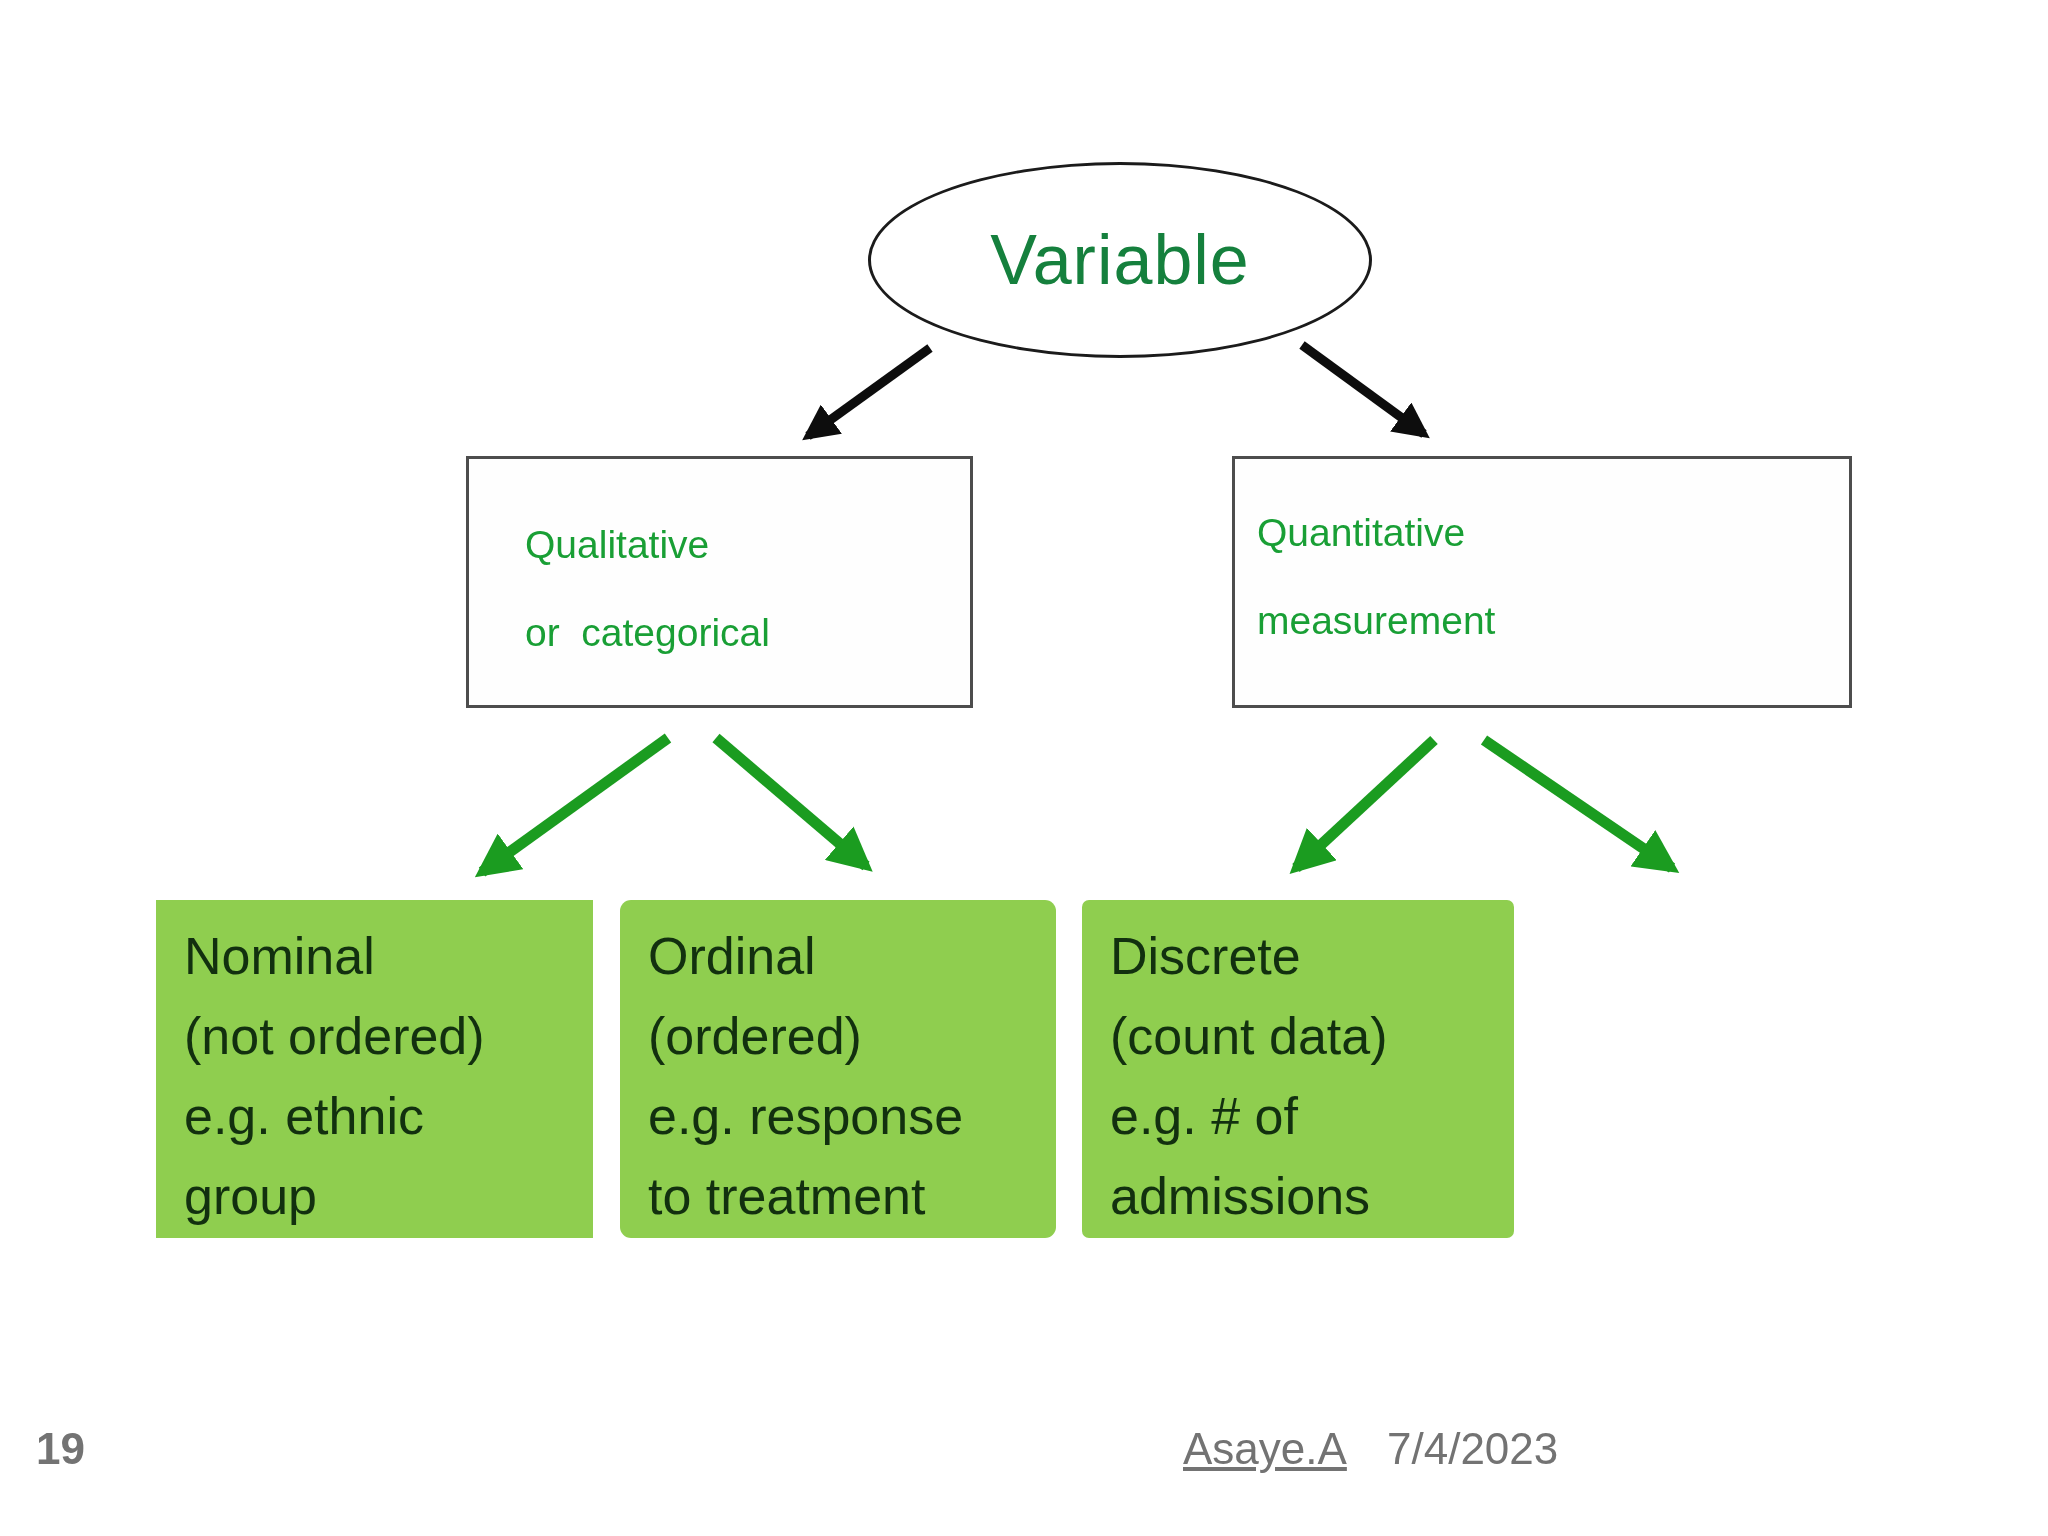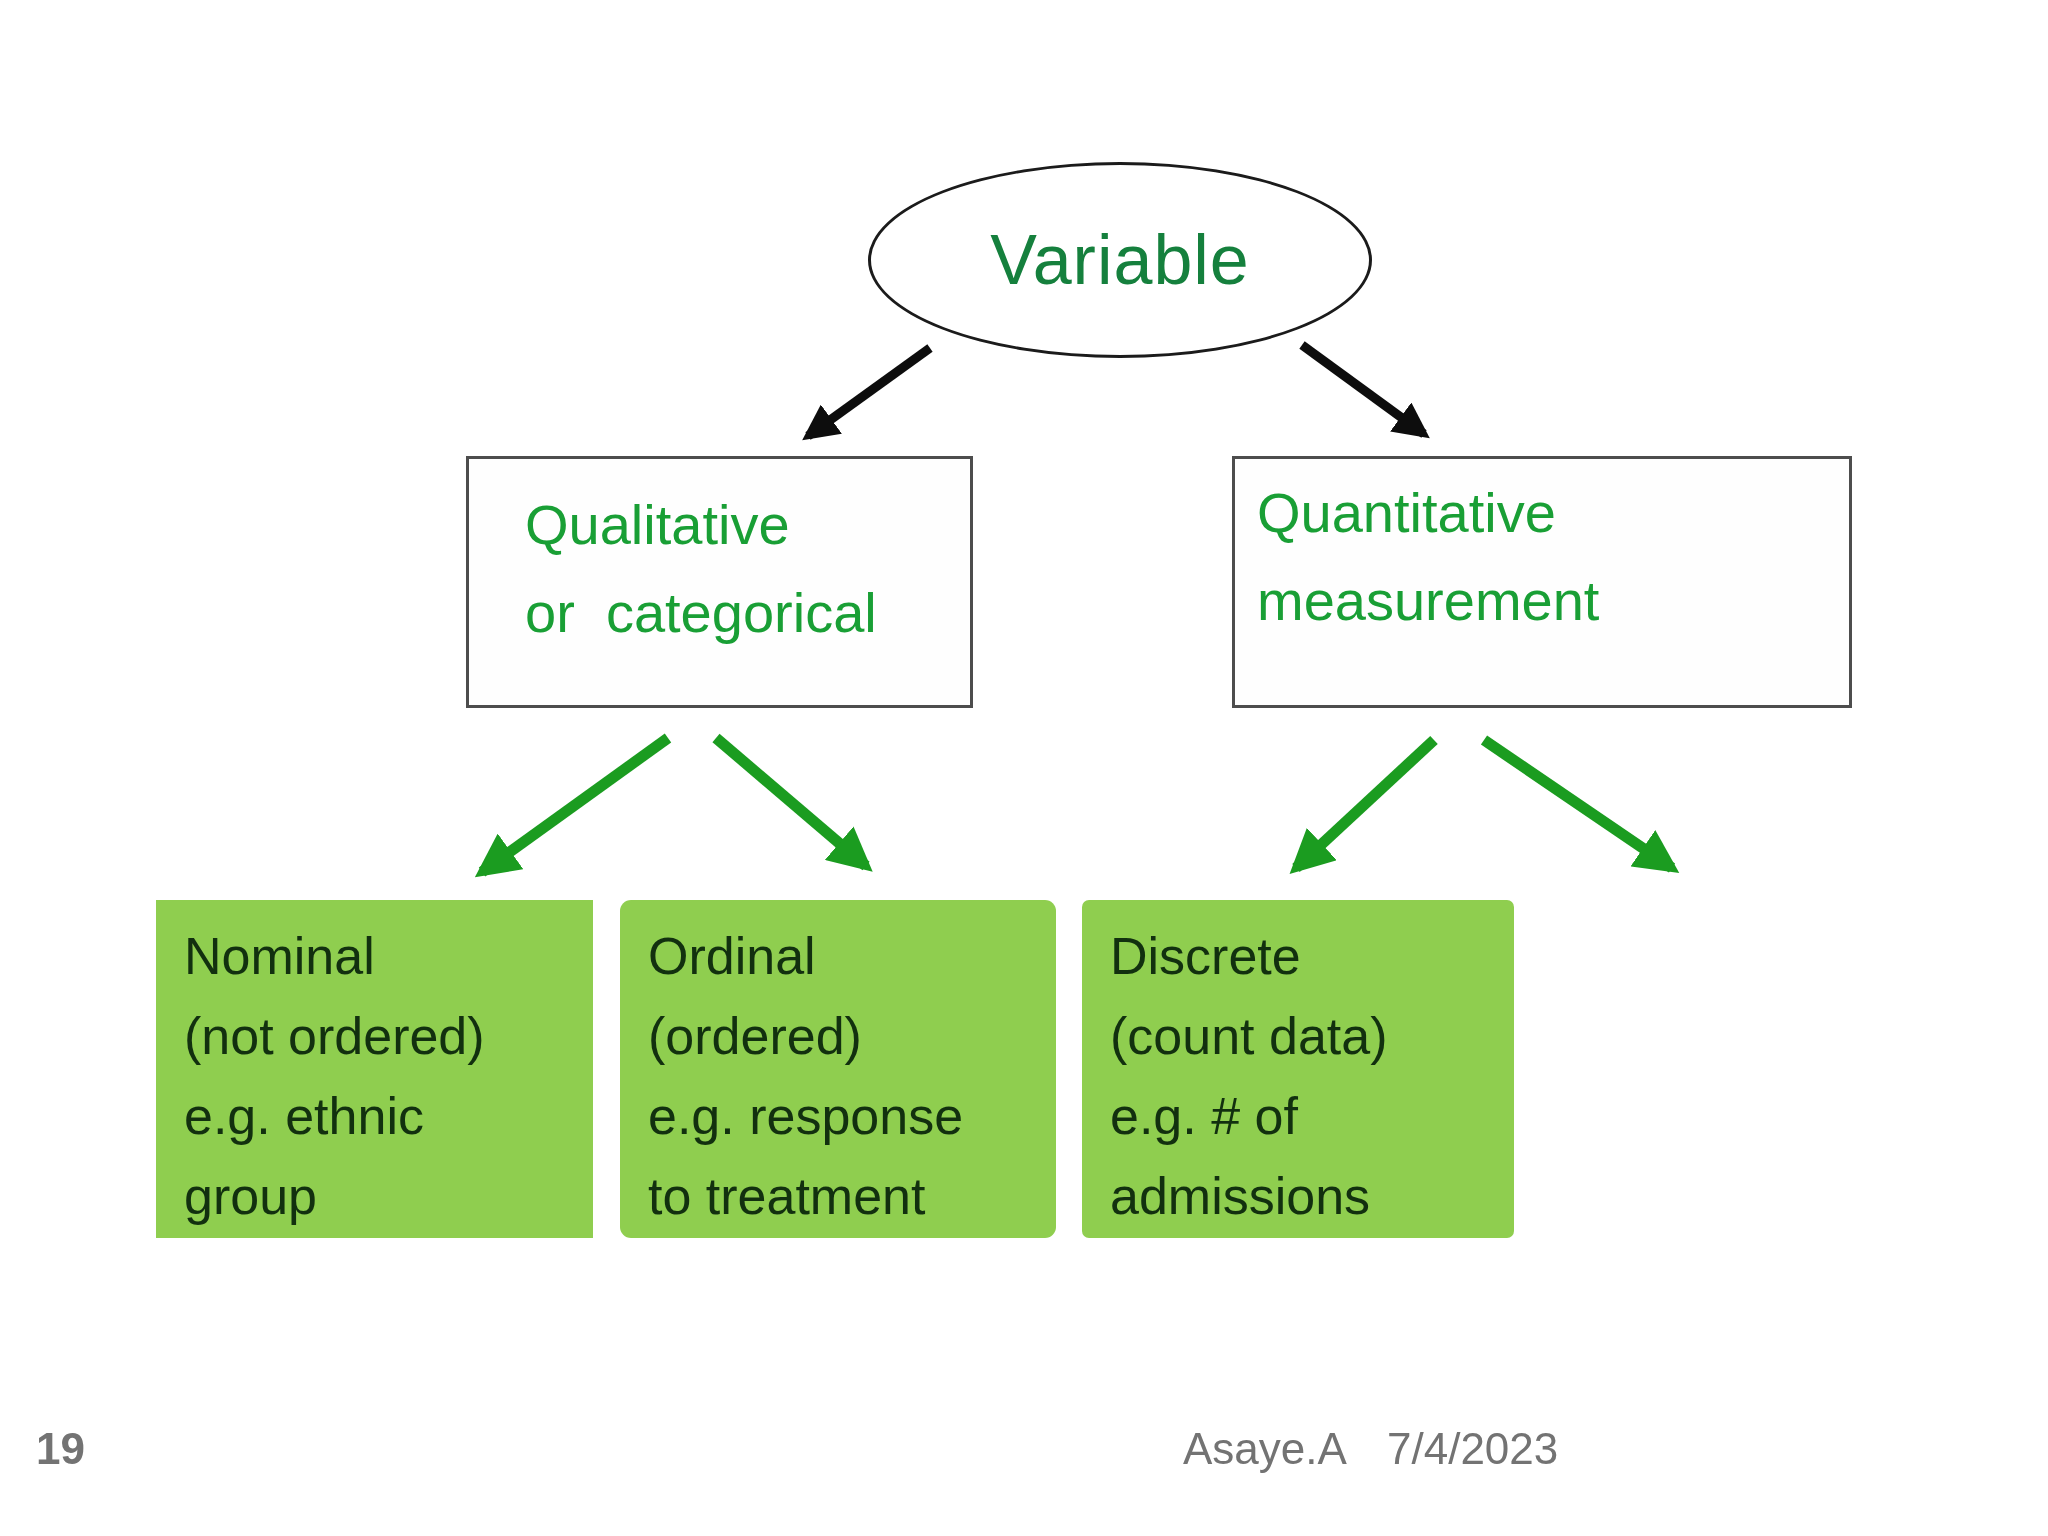--- a/index.html
+++ b/index.html
@@ -46,22 +46,23 @@
     position: absolute;
     top: 456px;
     height: 252px;
     background: #fefefe;
     border: 3px solid #4d4d4d;
     box-sizing: border-box;
   }
   .mid-box .label {
     white-space: pre-wrap;
     color: #199f35;
-    font-size: 56px;
+    font-size: 39px;
     line-height: 88px;
+    margin-top: 20px;
   }
   .mid-box.qualitative {
     left: 466px;
     width: 507px;
   }
   .mid-box.qualitative .label {
     padding: 22px 0 0 56px;
     display: block;
   }
   .mid-box.quantitative {
@@ -93,21 +94,21 @@
   .leaf-box.discrete   { left: 1082px; width: 432px; border-radius: 7px; }
   .leaf-box.continuous { left: 1541px; width: 417px; }
   
   .footer-item {
     position: absolute;
     top: 1424px;
     color: #737373;
     font-size: 44px;
   }
   .page-number { left: 36px; font-weight: bold; }
-  .author      { left: 1183px; }
+  .author      { left: 1183px; text-decoration: underline; }
   .date        { left: 1387px; }
 </style>
 </head>
 <body>
 
 <div class="slide">
 
   <svg class="connectors" viewBox="0 0 2048 1536" xmlns="http://www.w3.org/2000/svg">
     <defs>
       <marker id="head-black" markerWidth="4" markerHeight="4" refX="3.2" refY="2" orient="auto">

